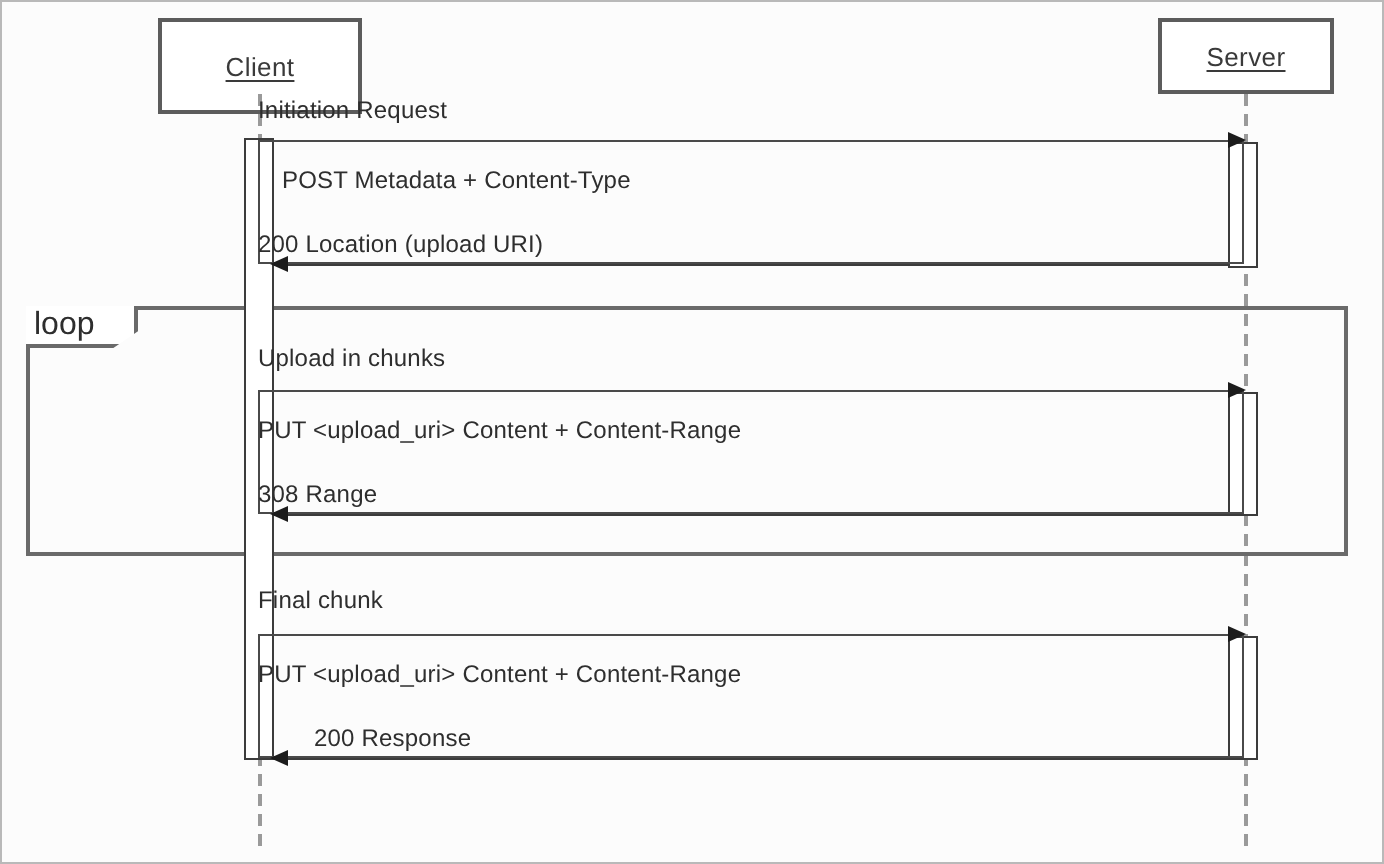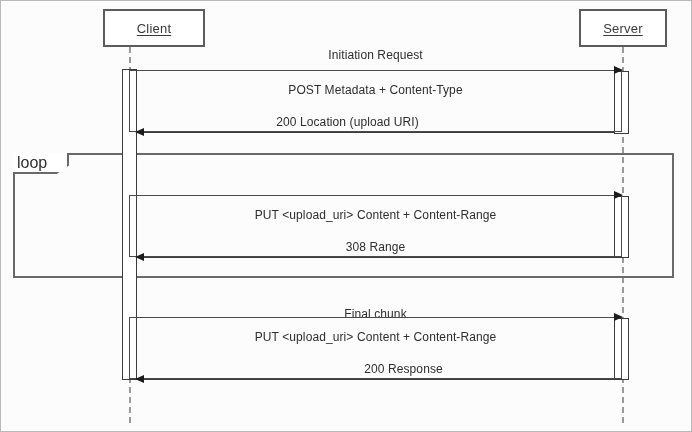--- a/index.html
+++ b/index.html
@@ -78,21 +78,21 @@
   .arrow-right {
     border-top: 4px solid transparent;
     border-bottom: 4px solid transparent;
     border-left: 9px solid #1c1c1c;
   }
   
   .caption {
     position: absolute;
     font-size: 12px;
     color: #2e2e2e;
-    text-align: center;
+    text-align: left;
     white-space: nowrap;
     letter-spacing: .1px;
   }
   
   .fragment {
     position: absolute;
     box-sizing: border-box;
     border: 2px solid #6a6a6a;
     background: transparent;
   }
@@ -108,21 +108,21 @@
     font-size: 16px;
     color: #2e2e2e;
     clip-path: polygon(0 0, 100% 0, 100% 60%, 78% 100%, 0 100%);
   }
 </style>
 </head>
 <body>
 
 <div id="canvas">
 
-  <div class="actor-box" style="left:78px; top:8px; width:102px; height:38px;margin-left:24px;">
+  <div class="actor-box" style="left:78px; top:8px; width:102px; height:48px;">
     <span class="actor-label">Client</span>
   </div>
 
   <div class="actor-box" style="left:578px; top:8px; width:88px; height:38px;">
     <span class="actor-label">Server</span>
   </div>
 
   <div class="lifeline" style="left:128px; top:46px; height:376px;"></div>
   <div class="lifeline" style="left:621px; top:46px; height:376px;"></div>
 
@@ -134,38 +134,39 @@
   <div class="activation" style="left:121px; top:68px; width:15px; height:311px;"></div>
 
   <div class="activation" style="left:613px; top:70px; width:15px; height:63px;"></div>
   <div class="activation" style="left:613px; top:195px; width:15px; height:62px;"></div>
   <div class="activation" style="left:613px; top:317px; width:15px; height:62px;"></div>
 
   <div class="caption" style="left:128px; top:46px; width:493px; height:16px; line-height:16px;">Initiation Request</div>
 
   <div class="band" style="left:128px; top:69px; width:493px; height:62px;"></div>
 
-  <div class="caption" style="left:128px; top:81px; width:493px; height:16px; line-height:16px;">POST Metadata + Content-Type</div>
+  <div class="caption" style="left:140px; top:81px; width:493px; height:16px; line-height:16px;">POST Metadata + Content-Type</div>
   <div class="arrow-right" style="left:613px; top:65px;"></div>
 
   <div class="caption" style="left:128px; top:113px; width:437px; height:16px; line-height:16px;">200 Location (upload URI)</div>
   <div class="msg-line" style="left:136px; top:131px; width:477px;"></div>
   <div class="arrow-left" style="left:134px; top:127px;"></div>
 
+  <div class="caption" style="left:128px; top:170px; width:493px; height:16px; line-height:16px;">Upload in chunks</div>
 
   <div class="band" style="left:128px; top:194px; width:493px; height:62px;"></div>
 
   <div class="caption" style="left:128px; top:206px; width:493px; height:16px; line-height:16px;">PUT &lt;upload_uri&gt; Content + Content-Range</div>
   <div class="arrow-right" style="left:613px; top:190px;"></div>
 
   <div class="caption" style="left:128px; top:238px; width:493px; height:16px; line-height:16px;">308 Range</div>
   <div class="msg-line" style="left:136px; top:256px; width:477px;"></div>
   <div class="arrow-left" style="left:134px; top:252px;"></div>
 
-  <div class="caption" style="left:128px; top:305px; width:493px; height:16px; line-height:16px;">Final chunk</div>
+  <div class="caption" style="left:128px; top:291px; width:493px; height:16px; line-height:16px;">Final chunk</div>
 
   <div class="band" style="left:128px; top:316px; width:493px; height:62px;"></div>
 
   <div class="caption" style="left:128px; top:328px; width:493px; height:16px; line-height:16px;">PUT &lt;upload_uri&gt; Content + Content-Range</div>
   <div class="arrow-right" style="left:613px; top:312px;"></div>
 
   <div class="caption" style="left:128px; top:360px; width:493px; height:16px; line-height:16px;padding-left:28px;">200 Response</div>
   <div class="msg-line" style="left:136px; top:378px; width:477px;"></div>
   <div class="arrow-left" style="left:134px; top:374px;"></div>
 

